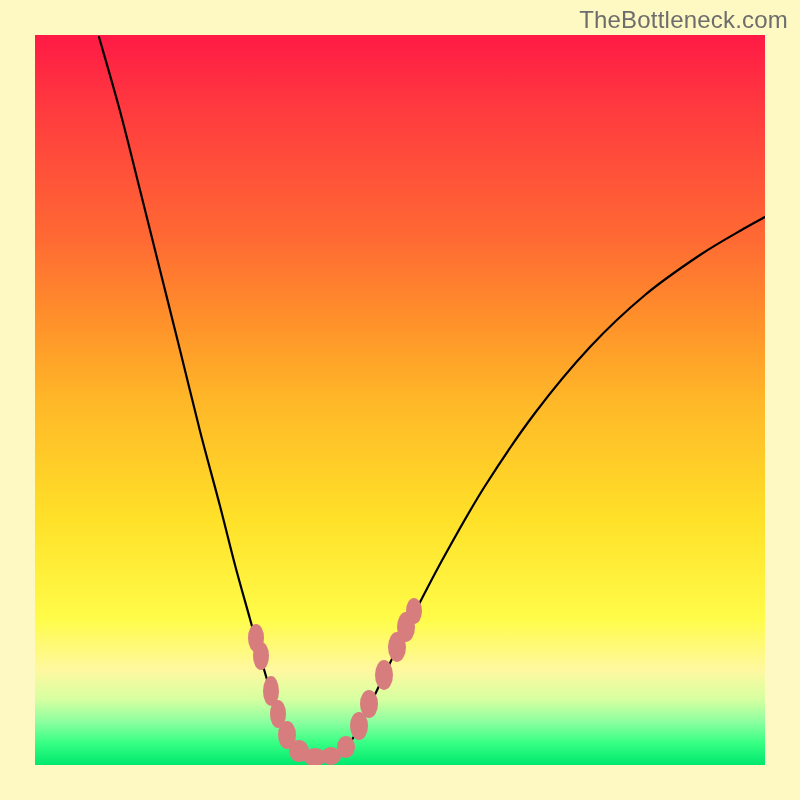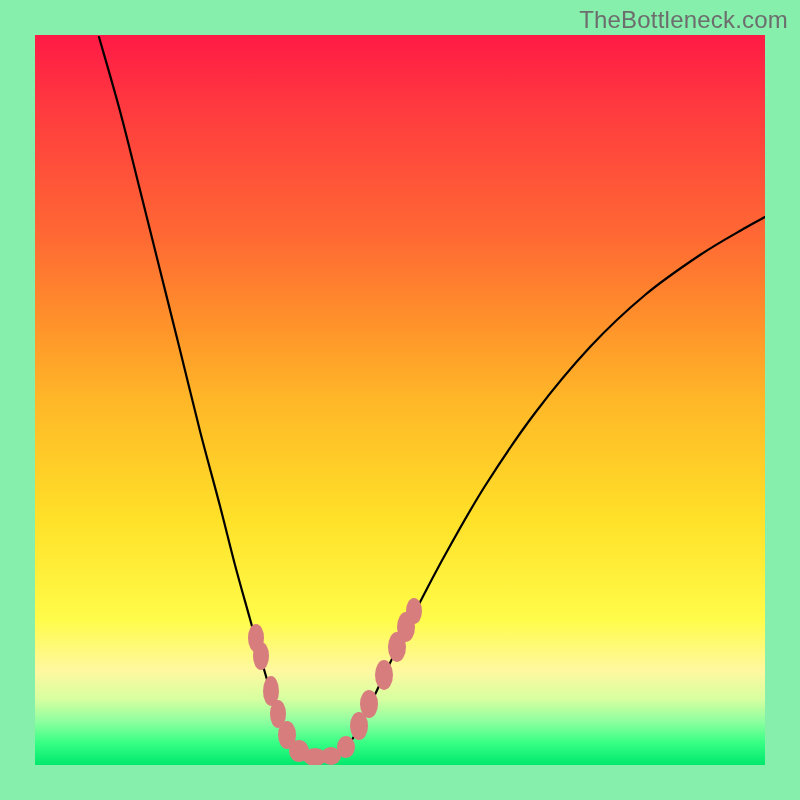--- a/index.html
+++ b/index.html
@@ -7,21 +7,21 @@
     padding: 0;
     width: 800px;
     height: 800px;
     overflow: hidden;
     background: #000;
   }
   .frame {
     position: absolute;
     left: 0; top: 0;
     width: 800px; height: 800px;
-    background: #86efac;
+    background: #fef9c3;
   }
   .plot {
     position: absolute;
     left: 35px;
     top: 35px;
     width: 730px;
     height: 730px;
     background: linear-gradient(to bottom,
       #ff1a45 0%,
       #ff3a3f 10%,

